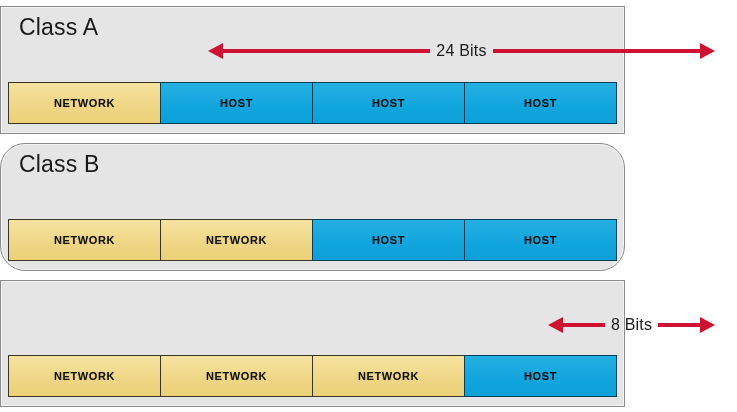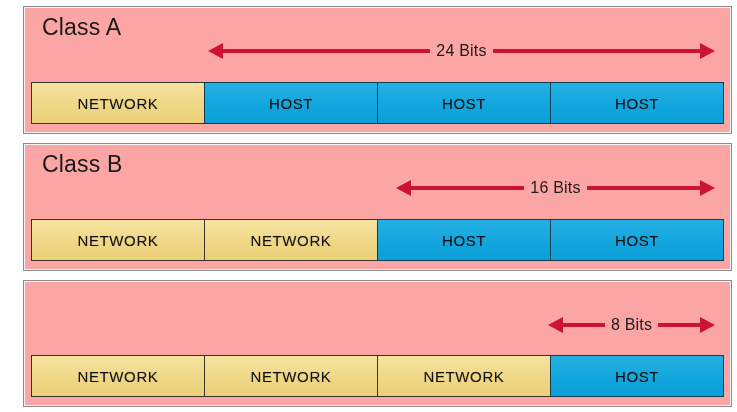--- a/index.html
+++ b/index.html
@@ -17,29 +17,29 @@
     position: relative;
     width: 737px;
     height: 412px;
     background: #ffffff;
     box-sizing: border-box;
   }
 
   
   .class-panel {
     position: absolute;
-    left: 23px;
-    width: 709px;
-    background: #fca5a5;
+    left: 0;
+    width: 625px;
+    background: #e5e5e5;
     border: 1px solid #8c8c8c;
     box-shadow: inset 0 0 0 1px #f3f3f3;
     box-sizing: border-box;
   }
   .panel-a { top: 6px;   height: 128px; }
-  .panel-b { top: 143px; height: 128px; }
+  .panel-b { top: 143px; height: 128px; border-radius: 25px; }
   .panel-c { top: 280px; height: 127px; }
 
   .class-title {
     position: absolute;
     left: 18px;
     top: 9px;
     font-size: 23px;
     font-weight: 400;
     color: #1a1a1a;
     letter-spacing: 0.2px;
@@ -59,22 +59,22 @@
   }
   .octet {
     flex: 1 1 0;
     position: relative;
     display: flex;
     align-items: center;
     justify-content: center;
     border: 1px solid #2b2b2b;
     margin-left: -1px;
     box-sizing: border-box;
-    font-size: 15px;
-    font-weight: 400;
+    font-size: 11px;
+    font-weight: 700;
     color: #111111;
     letter-spacing: 0.6px;
     text-shadow: 0 0 1px rgba(0,0,0,0.25);
     text-align: right;
   }
   .octet:first-child { margin-left: 0; }
   .octet.network {
     background: #f2db8d;
     background: linear-gradient(180deg,#f6e3a0 0%, #efd685 60%, #ecd179 100%);
     border-color: #3a3424;
@@ -150,27 +150,20 @@
     <div class="class-title">Class B</div>
 
     <div class="octet-strip">
       <div class="octet network">NETWORK</div>
       <div class="octet network">NETWORK</div>
       <div class="octet host">HOST</div>
       <div class="octet host">HOST</div>
     </div>
   </div>
 
-  <div class="bits-arrow arrow-b">
-    <span class="arrow-head left"></span>
-    <span class="arrow-shaft"></span>
-    <span class="bits-label">16 Bits</span>
-    <span class="arrow-shaft"></span>
-    <span class="arrow-head right"></span>
-  </div>
 
   <div class="class-panel panel-c">
 
     <div class="octet-strip">
       <div class="octet network">NETWORK</div>
       <div class="octet network">NETWORK</div>
       <div class="octet network">NETWORK</div>
       <div class="octet host">HOST</div>
     </div>
   </div>

